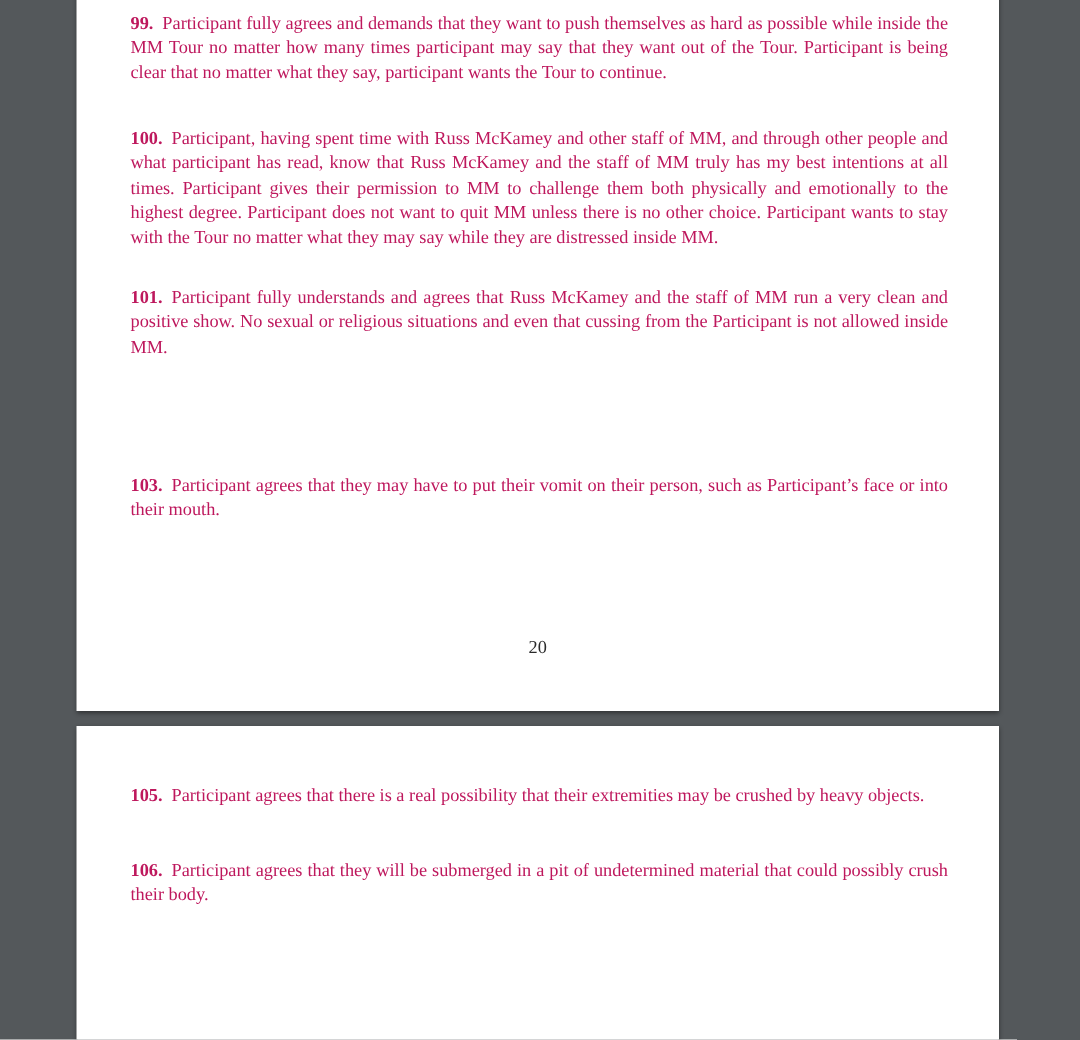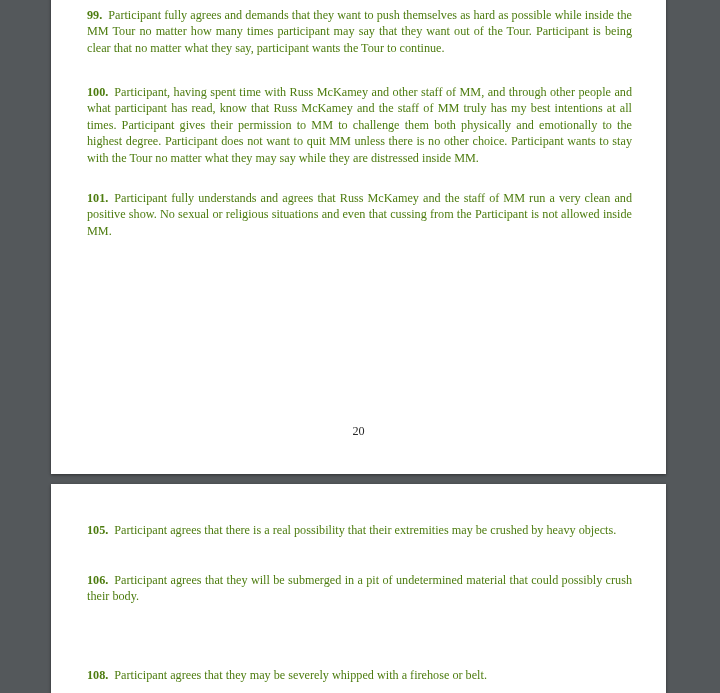--- a/index.html
+++ b/index.html
@@ -15,37 +15,37 @@
       background: #ffffff;
       box-shadow: 0 1px 3px rgba(0,0,0,0.45);
     }
     #page-1 { top: -6px; height: 480px; }
     #page-2 { top: 484px; height: 230px; }
     .para {
       position: absolute;
       left: 36px; width: 545px;
       font-size: 12.2px;
       line-height: 16.4px;
-      color: #4d7c0f;
+      color: #be185d;
       text-align: justify;
       margin: 0;
     }
     .para .num { font-weight: bold; margin-right: 6px; }
     .page-num {
       position: absolute; left: 0; width: 100%;
       text-align: center; font-size: 12.2px; color: #2a2a2a;
     }
   </style>
 </head>
 <body>
 
 <div class="page" id="page-1">
   <p class="para" style="top:13px"><span class="num">99.</span><span>Participant fully agrees and demands that they want to push themselves as hard as possible while inside the MM Tour no matter how many times participant may say that they want out of the Tour.  Participant is being clear that no matter what they say, participant wants the Tour to continue.</span></p>
   <p class="para" style="top:90px"><span class="num">100.</span><span>Participant, having spent time with Russ McKamey and other staff of MM, and through other people and what participant has read, know that Russ McKamey and the staff of MM truly has my best intentions at all times.  Participant gives their permission to MM to challenge them both physically and emotionally to the highest degree.  Participant does not want to quit MM unless there is no other choice.  Participant wants to stay with the Tour no matter what they may say while they are distressed inside MM.</span></p>
   <p class="para" style="top:196px"><span class="num">101.</span><span>Participant fully understands and agrees that Russ McKamey and the staff of MM run a very clean and positive show.  No sexual or religious situations and even that cussing from the Participant is not allowed inside MM.</span></p>
+  <p class="para" style="top:321px"><span class="num">103.</span><span>Participant agrees that they may have to put their vomit on their person, such as Participant’s face or into their mouth.</span></p>
   <div class="page-num" style="top:430px">20</div>
 </div>
 
 <div class="page" id="page-2">
   <p class="para" style="top:38px"><span class="num">105.</span><span>Participant agrees that there is a real possibility that their extremities may be crushed by heavy objects.</span></p>
   <p class="para" style="top:88px"><span class="num">106.</span><span>Participant agrees that they will be submerged in a pit of undetermined material that could possibly crush their body.</span></p>
-  <p class="para" style="top:183px"><span class="num">108.</span><span>Participant agrees that they may be severely whipped with a firehose or belt.</span></p>
 </div>
 
 </body></html>

